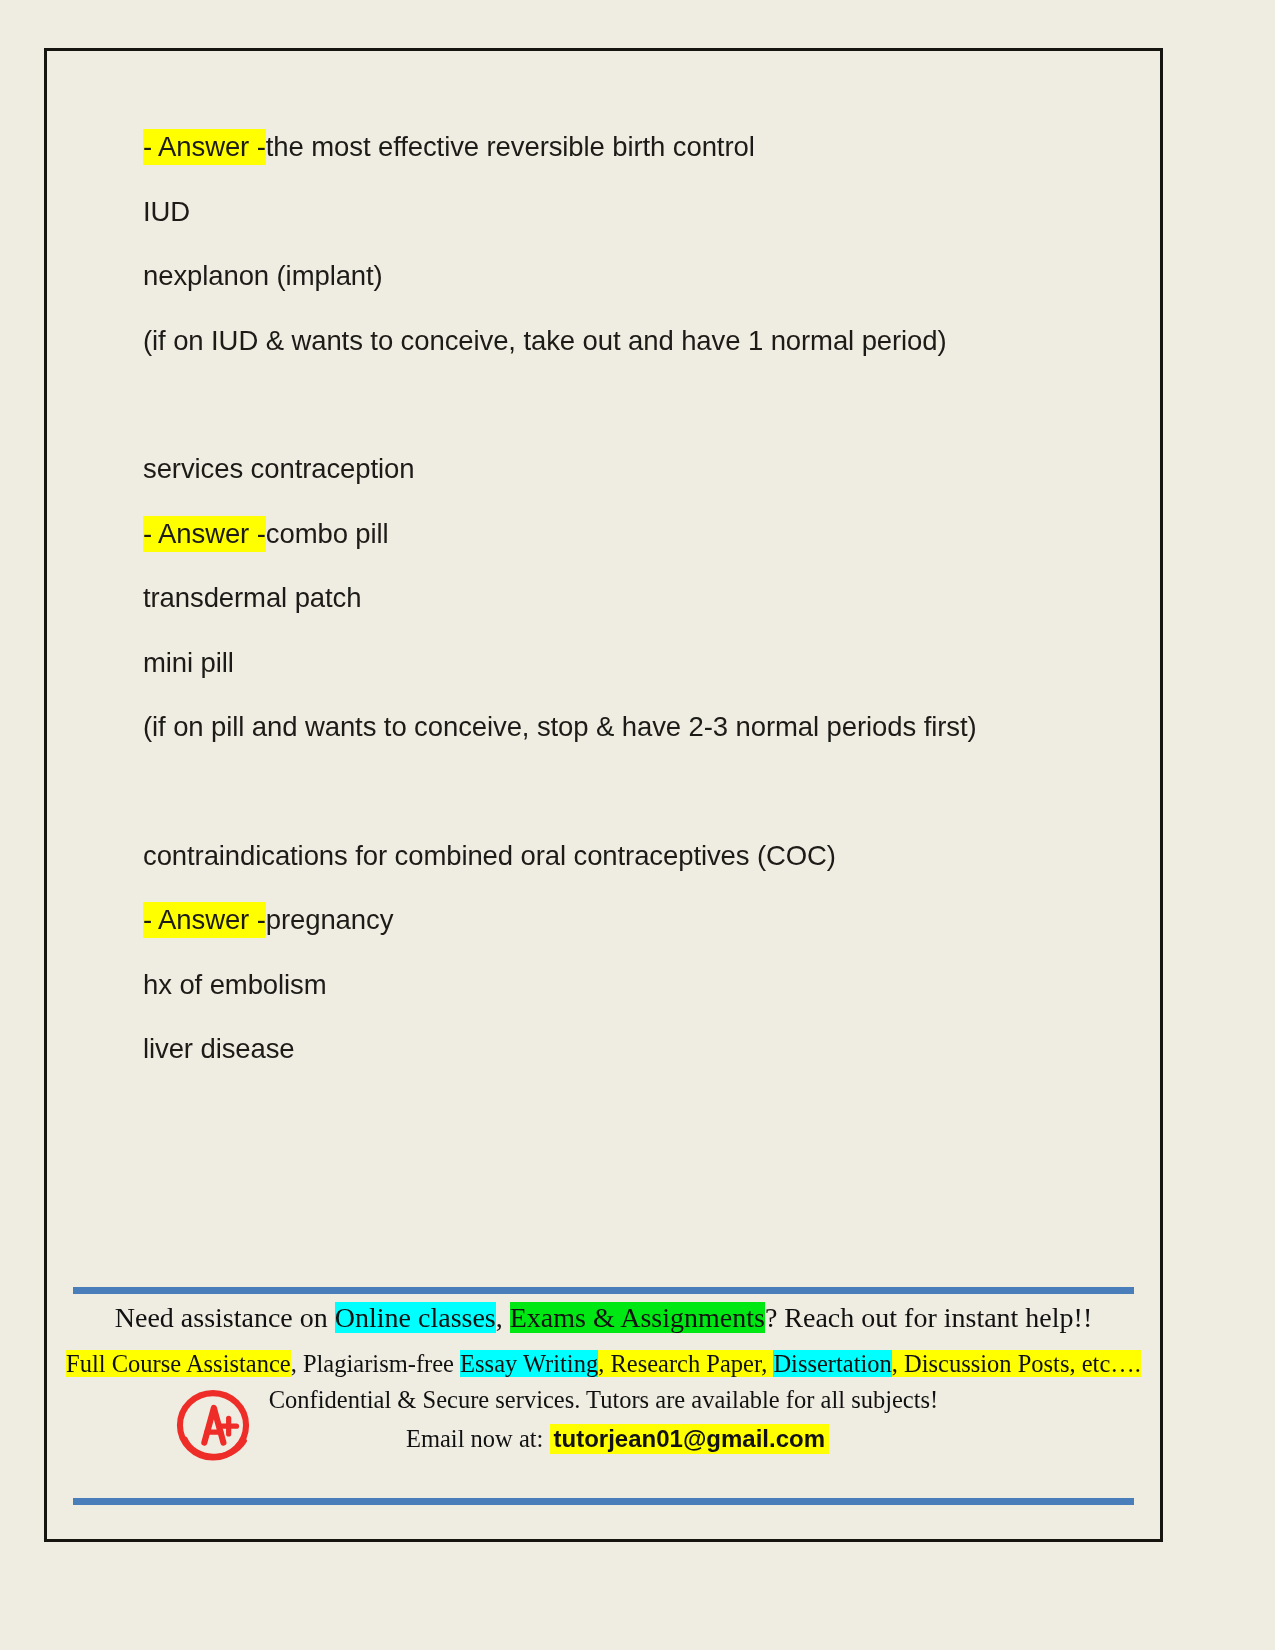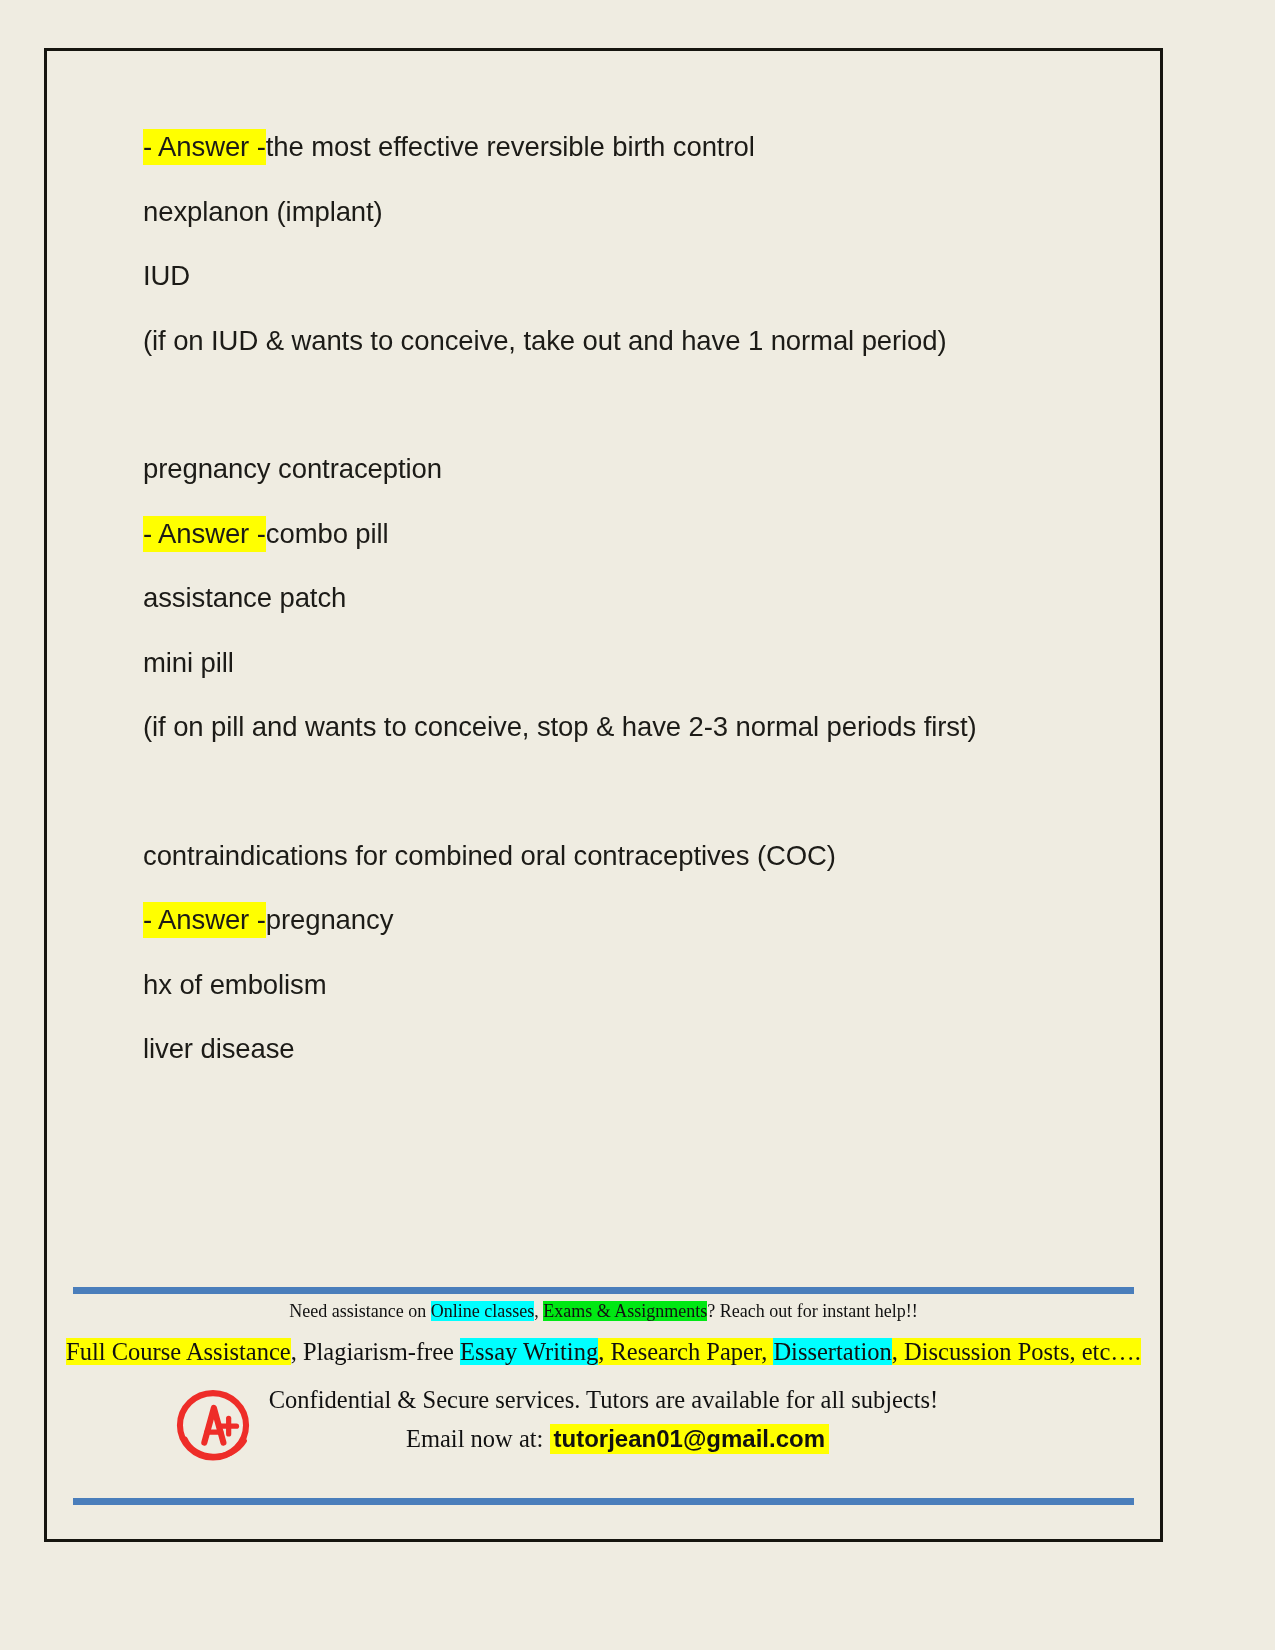--- a/index.html
+++ b/index.html
@@ -84,21 +84,21 @@
   .promo-lines {
     position: absolute;
     left: 0;
     right: 0;
     top: 14px;
     text-align: center;
     font-family: "Liberation Serif", serif;
   }
 
   .promo-line-1 {
-    font-size: 18px;
+    font-size: 28px;
     line-height: 1.18;
     color: #111111;
     white-space: nowrap;
   }
 
   .promo-line-2 {
     font-size: 24.5px;
     line-height: 1.2;
     color: #111111;
     white-space: nowrap;
@@ -161,31 +161,31 @@
 </head>
 <body>
 
 <div class="page-sheet">
   <div class="page-inner">
 
     <div class="notes-body">
 
       <p class="note-line"><span class="answer-tag">- Answer -</span><span>the most effective reversible birth control</span></p>
 
+      <p class="note-line">IUD</p>
+
       <p class="note-line">nexplanon (implant)</p>
 
-      <p class="note-line">IUD</p>
-
       <p class="note-line spacer-after">(if on IUD &amp; wants to conceive, take out and have 1 normal period)</p>
 
-      <p class="note-line">pregnancy contraception</p>
+      <p class="note-line">services contraception</p>
 
       <p class="note-line"><span class="answer-tag">- Answer -</span><span>combo pill</span></p>
 
-      <p class="note-line">assistance patch</p>
+      <p class="note-line">transdermal patch</p>
 
 
       <p class="note-line">mini pill</p>
 
 
       <p class="note-line spacer-after">(if on pill and wants to conceive, stop &amp; have 2-3 normal periods first)</p>
 
       <p class="note-line">contraindications for combined oral contraceptives (COC)</p>
 
       <p class="note-line"><span class="answer-tag">- Answer -</span><span>pregnancy</span></p>

